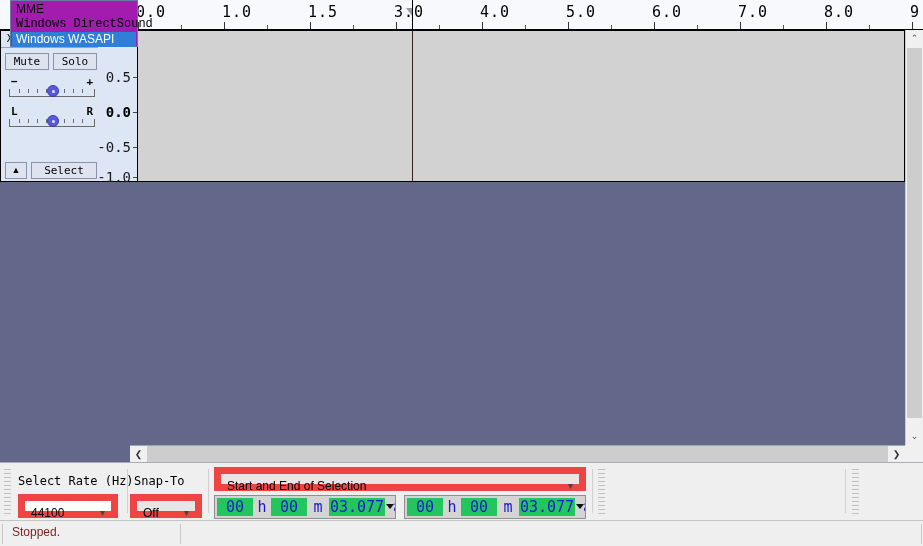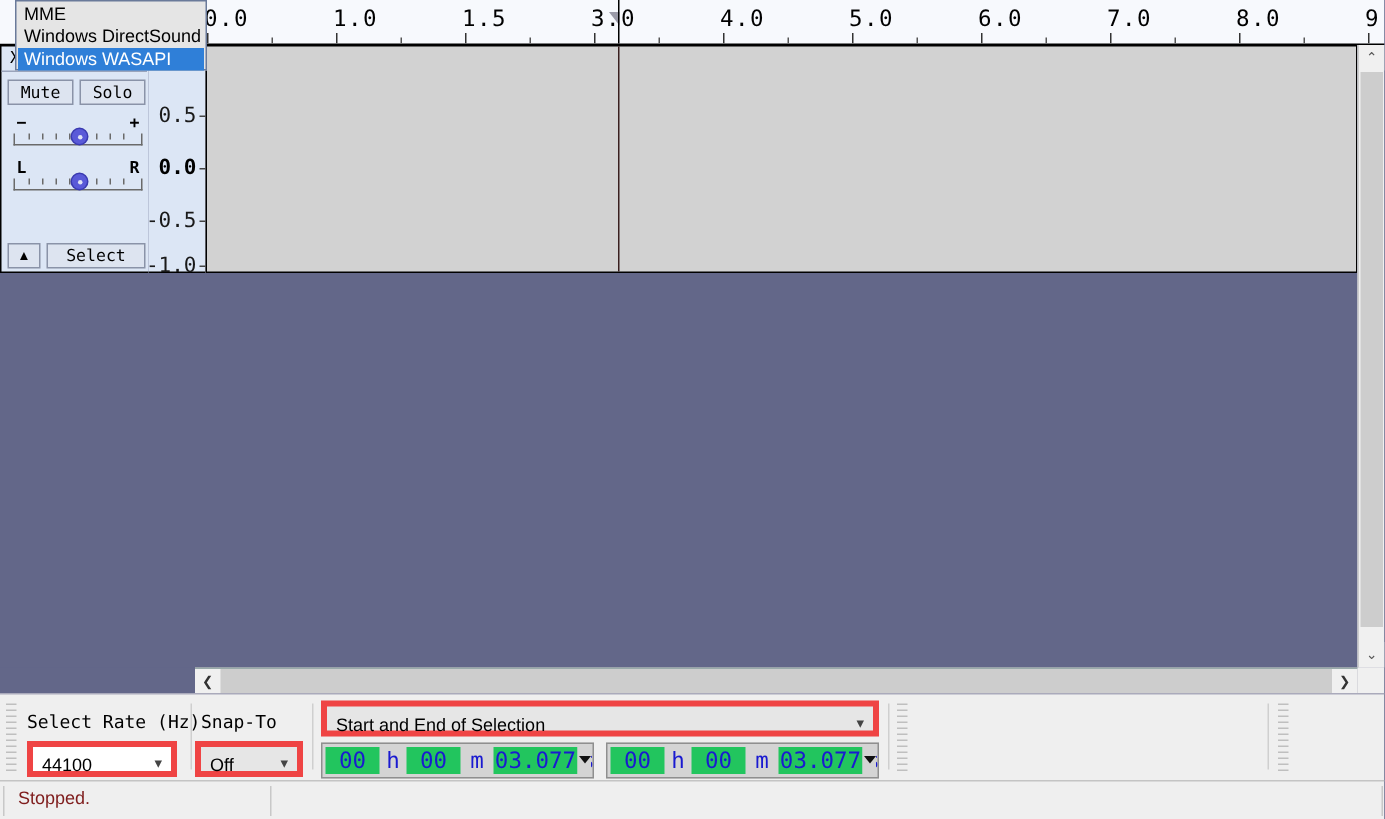--- a/index.html
+++ b/index.html
@@ -159,21 +159,21 @@
   .grip{
     position:absolute;top:4px;width:9px;height:50px;
   }
   .grip i{position:absolute;left:1px;width:7px;height:1px;background:#bfbfbf;}
   .tb-sep{position:absolute;top:6px;width:1px;height:44px;background:#cfcfcf;}
   .tb-lab{
     position:absolute;font-size:12px;color:#000;
     font-family:"DejaVu Sans Mono","Liberation Mono",monospace;white-space:nowrap;
   }
   .combo{
-    position:absolute;background:#fff;border:4px solid #ef4444;box-sizing:border-box;
+    position:absolute;background:#fff;border:7px solid #ef4444;box-sizing:border-box;
     font-size:12px;color:#000;
   }
   .combo .ctext{position:absolute;left:6px;top:0;line-height:24px;
     font-family:"Liberation Sans",sans-serif;}
   .combo .carw{position:absolute;right:6px;top:0;line-height:24px;font-size:10px;color:#444;}
   .combo.gray{background:#e6e6e6;}
   .combo.wide{background:#e6e6e6;}
 
   
   .tfield{
@@ -202,21 +202,21 @@
   }
   #status-text{
     position:absolute;left:12px;top:4px;font-size:12px;color:#7f1d1d;
     font-family:"Liberation Sans",sans-serif;
   }
   #statusbar .sb-div{position:absolute;top:3px;width:1px;height:20px;background:#c8c8c8;}
 
   
   #hostmenu{
     position:absolute;left:10px;top:0;width:128px;height:47px;
-    background:#e5e5e5;border:1px solid #6a7a9a;box-sizing:border-box;z-index:50;padding-left:26px;
+    background:#a21caf;border:1px solid #6a7a9a;box-sizing:border-box;z-index:50;padding-left:26px;
   }
   #hostmenu .mi{
     position:absolute;left:1px;width:124px;height:15px;
     font-size:12px;line-height:15px;color:#000;padding-left:4px;
     font-family:"Liberation Sans",sans-serif;box-sizing:border-box;white-space:nowrap;
   }
   #hostmenu .mi.sel{background:#2f7fd8;color:#fff;}
 </style>
 </head>
 <body>
@@ -433,15 +433,15 @@
 
 <div id="statusbar">
   <div class="sb-div" style="left:2px;"></div>
   <div id="status-text">Stopped.</div>
   <div class="sb-div" style="left:180px;"></div>
   <div class="sb-div" style="left:921px;"></div>
 </div>
 
 <div id="hostmenu">
     <div class="mi" style="top: 1px;">MME</div>
-    <div class="mi" style="top: 16px;">Windows DirectSound</div>
+    <div class="mi" style="top: 16px; font-family: Liberation Mono, monospace;">Windows DirectSound</div>
     <div class="mi sel" style="top: 31px;">Windows WASAPI</div>
   </div>
 
 </body></html>

